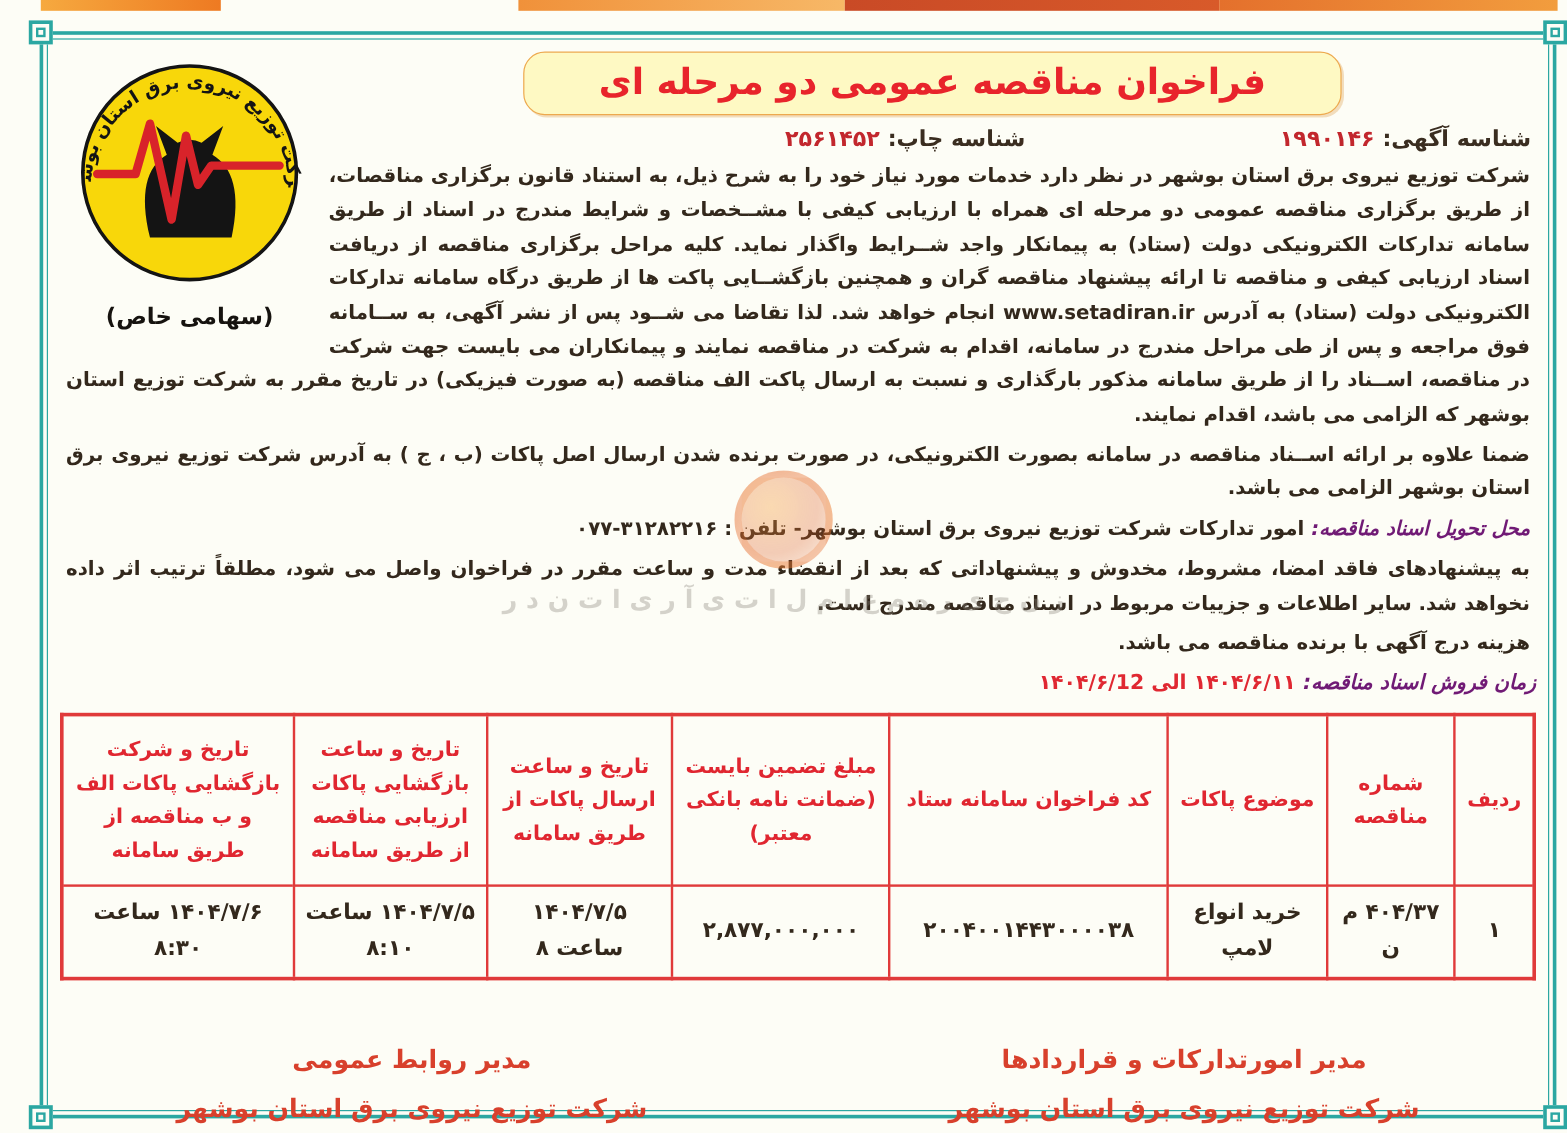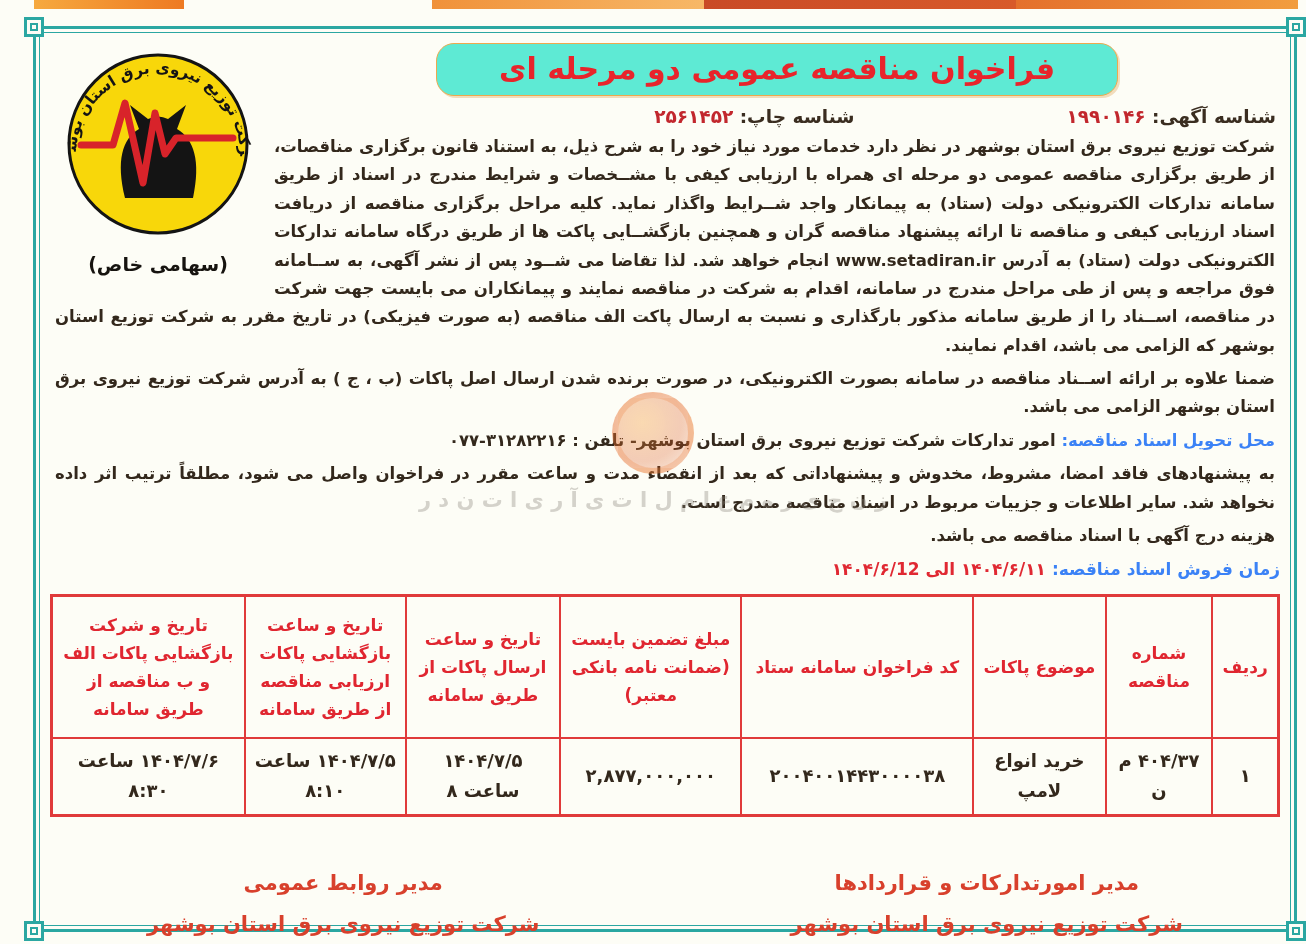--- a/index.html
+++ b/index.html
@@ -62,21 +62,21 @@
   .logo-subtitle {
     font-weight:bold;
     font-size:19px;
     color:#16130f;
     margin-top:2px;
   }
 
   .title-wrap { margin-left:215px; text-align:center; padding-top:4px; }
   .title-box {
     display:inline-block;
-    background:#5eead4;
+    background:#fef9c3;
     border:1px solid #eda94e;
     border-radius:18px;
     color:#e8242b;
     font-weight:bold;
     font-size:30px;
     padding:7px 62px 9px 62px;
     box-shadow:2px 2px 0 rgba(222,160,80,0.35);
   }
 
   .meta-line {
@@ -91,21 +91,21 @@
   .meta-line .num { color:#c2272d; }
 
   .body-text {
     margin:5px;
     font-weight:bold;
     font-size:16.5px;
     line-height:1.72;
     color:#33281c;
     text-align:justify;
   }
-  .label-orange { color:#3b82f6; }
+  .label-orange { color:#701a75;font-style:italic; }
   .sale-line {
     margin:3px 0 10px 0;
     font-weight:bold;
     font-size:17px;
     line-height:1.7;
   }
   .sale-line .dates { color:#e02832; }
 
   
   table.tender {
@@ -236,21 +236,21 @@
       </span>
     </div>
 
     <p class="body-text">شرکت توزیع نیروی برق استان بوشهر در نظر دارد خدمات مورد نیاز خود را به شرح ذیل، به استناد قانون برگزاری مناقصات، از طریق برگزاری مناقصه عمومی دو مرحله ای همراه با ارزیابی کیفی با مشــخصات و شرایط مندرج در اسناد از طریق سامانه تدارکات الکترونیکی دولت (ستاد) به پیمانکار واجد شــرایط واگذار نماید. کلیه مراحل برگزاری مناقصه از دریافت اسناد ارزیابی کیفی و مناقصه تا ارائه پیشنهاد مناقصه گران و همچنین بازگشــایی پاکت ها از طریق درگاه سامانه تدارکات الکترونیکی دولت (ستاد) به آدرس www.setadiran.ir انجام خواهد شد. لذا تقاضا می شــود پس از نشر آگهی، به ســامانه فوق مراجعه و پس از طی مراحل مندرج در سامانه، اقدام به شرکت در مناقصه نمایند و پیمانکاران می بایست جهت شرکت در مناقصه، اســناد را از طریق سامانه مذکور بارگذاری و نسبت به ارسال پاکت الف مناقصه (به صورت فیزیکی) در تاریخ مقرر به شرکت توزیع استان بوشهر که الزامی می باشد، اقدام نمایند.</p>
     <p class="body-text">ضمنا علاوه بر ارائه اســناد مناقصه در سامانه بصورت الکترونیکی، در صورت برنده شدن  ارسال اصل پاکات (ب ، ج ) به آدرس شرکت توزیع نیروی برق استان بوشهر الزامی می باشد.</p>
     <p class="body-text">
       <span class="label-orange">محل تحویل اسناد مناقصه:</span>
       <span>امور تدارکات شرکت توزیع نیروی برق استان بوشهر- تلفن : ۳۱۲۸۲۲۱۶-۰۷۷</span>
     </p>
     <p class="body-text">به پیشنهادهای فاقد امضا، مشروط، مخدوش و پیشنهاداتی که بعد از انقضاء مدت و ساعت مقرر در فراخوان واصل می شود، مطلقاً ترتیب اثر داده نخواهد شد. سایر اطلاعات و جزییات مربوط در اسناد مناقصه مندرج است.</p>
-    <p class="body-text">هزینه درج آگهی با اسناد مناقصه می باشد.</p>
+    <p class="body-text">هزینه درج آگهی با برنده مناقصه می باشد.</p>
     <p class="body-text sale-line">
       <span class="label-orange">زمان فروش اسناد مناقصه:</span>
       <span class="dates">۱۴۰۴/۶/۱۱ الی ۱۴۰۴/۶/12</span>
     </p>
 
     <table class="tender">
       <colgroup>
         <col style="width:65px">
         <col style="width:105px">
         <col style="width:130px">

